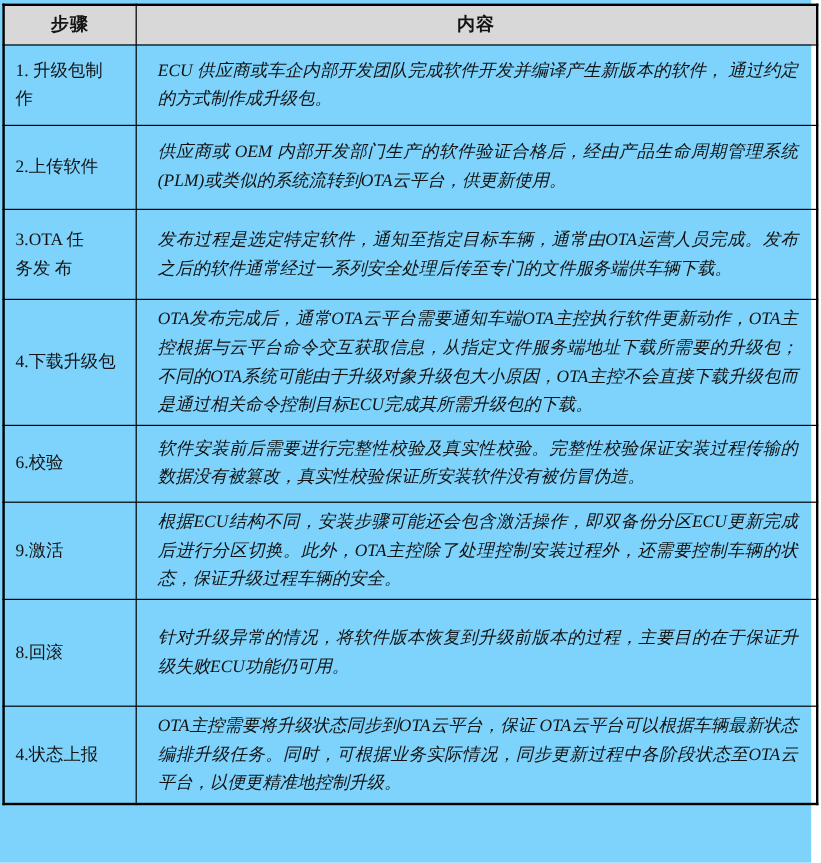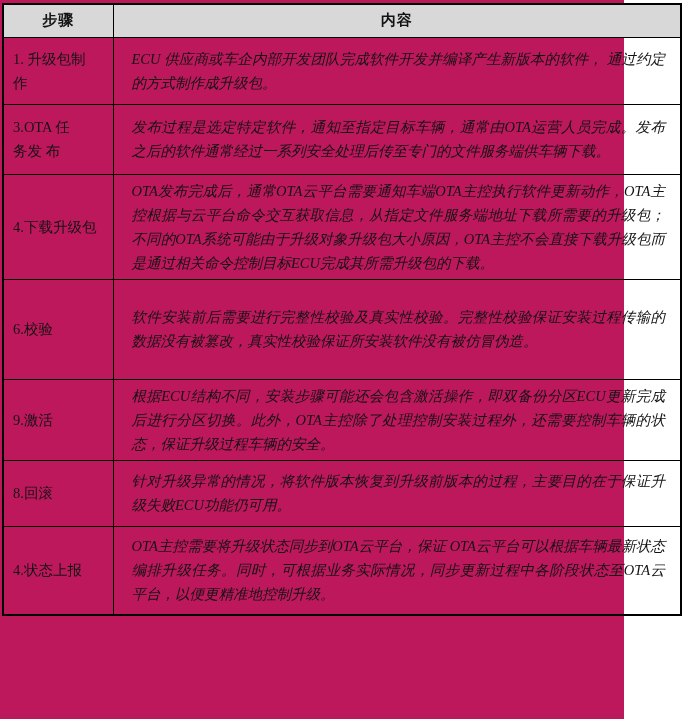--- a/index.html
+++ b/index.html
@@ -4,25 +4,25 @@
 <style>
   html, body {
     margin: 0;
     padding: 0;
     background: #ffffff;
     width: 684px;
     font-family: "Liberation Serif", "DejaVu Serif", serif;
     color: #131313;
   }
   .page {
-    width: 624px;
+    width: 676px;
     height: 719px;
     box-sizing: border-box;
     padding: 3px 4px 6px 2px;
-    background: #be185d;
+    background: #7dd3fc;
   }
   table.steps-table {
     border-collapse: collapse;
     table-layout: fixed;
     width: 678px;
     border: 2px solid #000000;
   }
   table.steps-table th,
   table.steps-table td {
     border: 1px solid #000000;
@@ -84,20 +84,24 @@
         <th>内容</th>
       </tr>
     </thead>
     <tbody>
       <tr>
         <td class="step-cell">1. 升级包制
 作</td>
         <td class="content-cell">ECU 供应商或车企内部开发团队完成软件开发并编译产生新版本的软件， 通过约定的方式制作成升级包。</td>
       </tr>
       <tr>
+        <td class="step-cell">2.上传软件</td>
+        <td class="content-cell">供应商或 OEM 内部开发部门生产的软件验证合格后，经由产品生命周期管理系统(PLM)或类似的系统流转到OTA云平台，供更新使用。</td>
+      </tr>
+      <tr>
         <td class="step-cell">3.OTA 任
 务发 布</td>
         <td class="content-cell">发布过程是选定特定软件，通知至指定目标车辆，通常由OTA运营人员完成。发布之后的软件通常经过一系列安全处理后传至专门的文件服务端供车辆下载。</td>
       </tr>
       <tr>
         <td class="step-cell">4.下载升级包</td>
         <td class="content-cell">OTA发布完成后，通常OTA云平台需要通知车端OTA主控执行软件更新动作，OTA主控根据与云平台命令交互获取信息，从指定文件服务端地址下载所需要的升级包；不同的OTA系统可能由于升级对象升级包大小原因，OTA主控不会直接下载升级包而是通过相关命令控制目标ECU完成其所需升级包的下载。</td>
       </tr>
       <tr>
         <td class="step-cell">6.校验</td>

